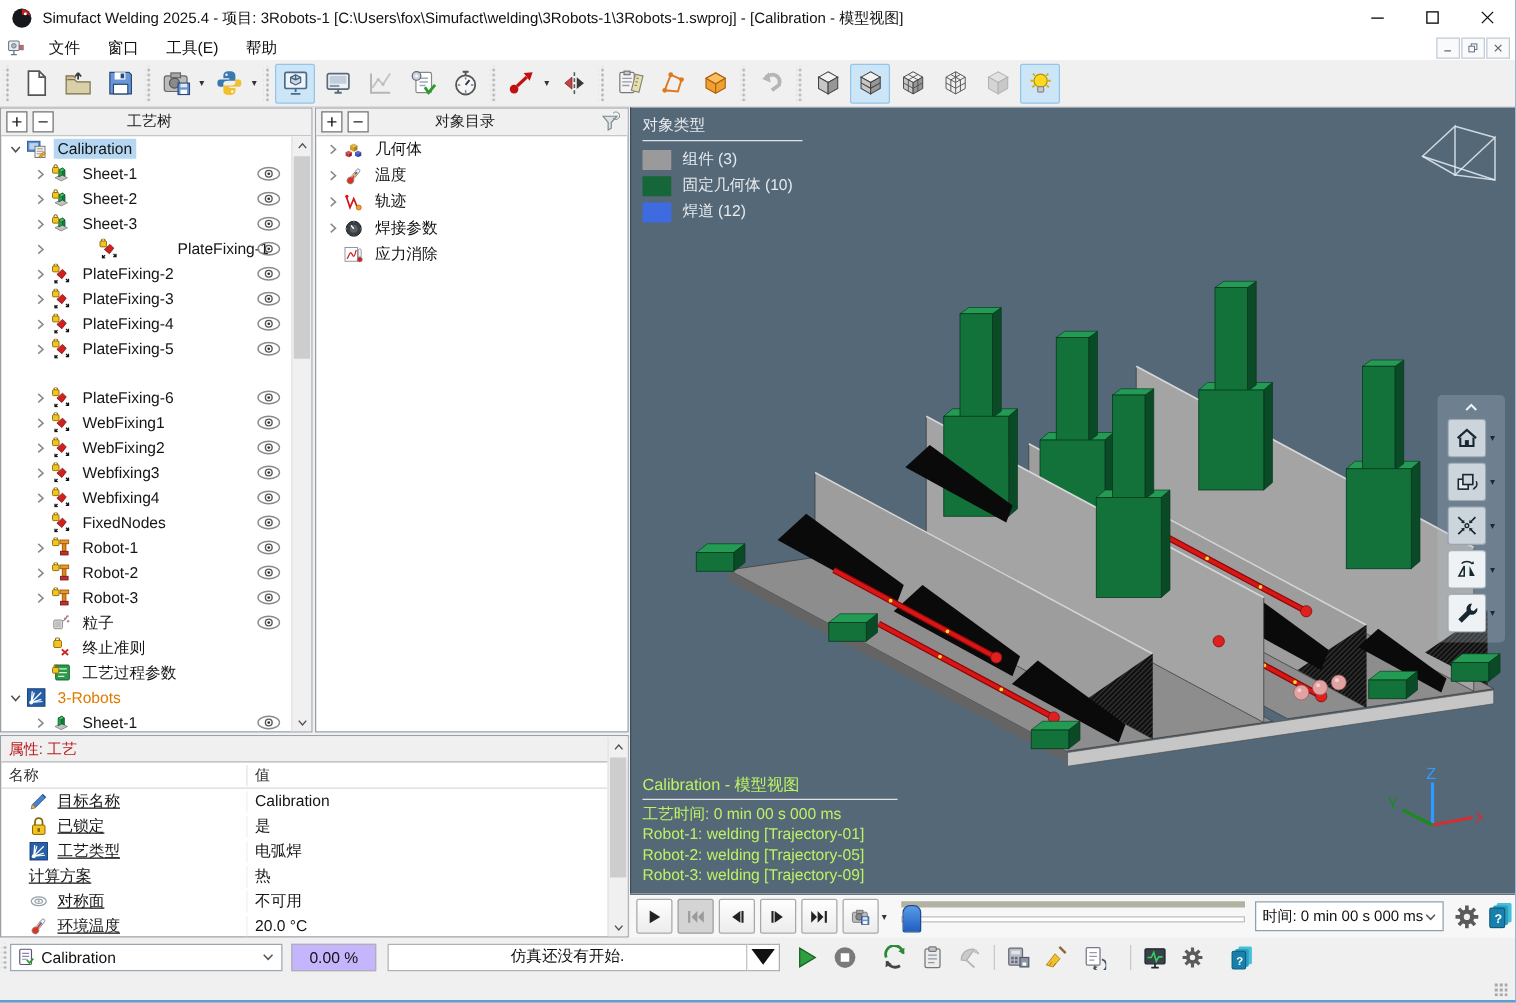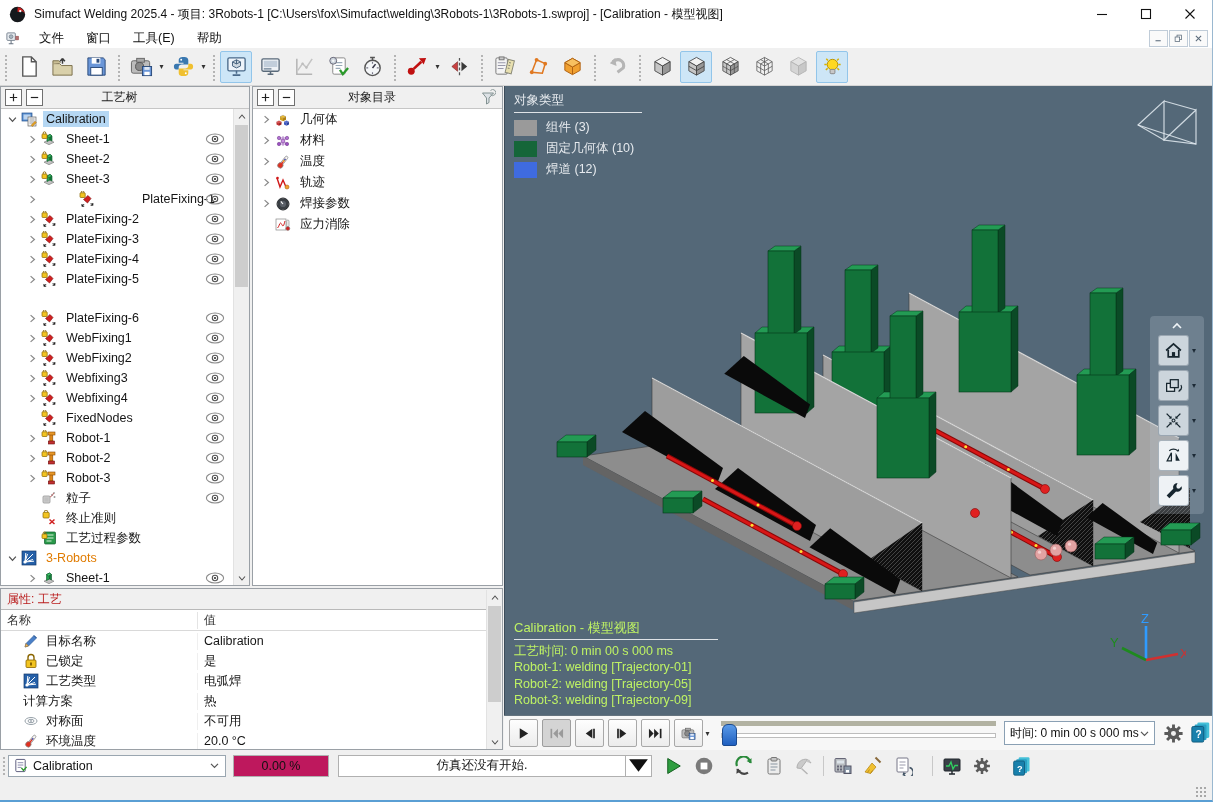--- a/index.html
+++ b/index.html
@@ -51,21 +51,21 @@
   .vs-btn svg{width:8px;height:8px;}
   .vs-down{position:absolute;bottom:0;left:0;right:0;}
   .vs-thumb{position:absolute;left:1px;right:1px;background:#cdcdcd;}
   
   .props-header{height:20px;background:#f0f0f0;border-bottom:1px solid #b9b9b9;display:flex;align-items:center;font-size:12px;color:#b91c1c;padding-left:6px;}
   .props-body{position:absolute;top:21px;left:0;right:16px;bottom:0;overflow:hidden;}
   .props-colhead{height:20px;display:flex;border-bottom:1px solid #d9d9d9;font-size:12px;color:#333;align-items:center;}
   .props-col1{width:197px;padding-left:6px;box-sizing:border-box;border-right:1px solid #e4e4e4;}
   .props-col2{flex:1;padding-left:6px;}
   .prop-row{height:20px;display:flex;align-items:center;font-size:12.5px;color:#151515;}
-  .prop-label{width:197px;display:flex;align-items:center;box-sizing:border-box;padding-left:22px;border-right:1px solid #efefef;}
+  .prop-label{width:197px;display:flex;align-items:center;box-sizing:border-box;padding-left:22px;border-right:1px solid #efefef;text-decoration:underline;}
   .prop-label .picon{width:16px;height:16px;margin-right:7px;}
   .prop-label .picon svg{width:16px;height:16px;}
   .prop-value{flex:1;padding-left:6px;}
   
   .viewport{position:absolute;left:504px;top:86px;width:709px;height:629px;background:#546878;overflow:hidden;border-left:1px solid #3c4c5a;}
   .vp-scene{position:absolute;left:0;top:0;}
   .vp-legend{position:absolute;left:9px;top:6px;color:#e6eaee;font-size:12.5px;}
   .vpl-title{padding-bottom:3px;border-bottom:1px solid #dfe3e7;margin-bottom:4px;width:128px;}
   .vpl-row{display:flex;align-items:center;height:21px;}
   .vpl-swatch{width:23px;height:16px;margin-right:9px;}
@@ -96,21 +96,21 @@
   .pb-gear{width:27px;height:26px;margin-left:5px;display:flex;align-items:center;justify-content:center;}
   .pb-gear svg{width:23px;height:23px;}
   .pb-help{width:24px;height:24px;margin-left:4px;}
   .pb-help svg{width:22px;height:22px;}
   
   .statusbar{position:absolute;left:0;top:751px;width:100%;height:29px;background:#f0f0f0;display:flex;align-items:center;}
   .sb-handle{width:5px;height:22px;margin:0 2px 0 1px;background-image:radial-gradient(circle,#b4b4b4 1px,transparent 1.2px);background-size:4px 4px;background-position:1px 1px;}
   .sb-combo{width:218px;height:22px;background:#fff;border:1px solid #9aa6b0;display:flex;align-items:center;font-size:12.5px;color:#111;padding:0 4px;position:relative;box-sizing:border-box;}
   .sb-combo .sicon{width:15px;height:15px;margin-right:5px;}
   .sb-combo .cchev{position:absolute;right:6px;}
-  .sb-progress{width:96px;height:22px;background:#be185d;border:1px solid #b0b0b0;margin-left:7px;display:flex;align-items:center;justify-content:center;font-size:12.5px;color:#111;box-sizing:border-box;}
+  .sb-progress{width:68px;height:22px;background:#c4b5fd;border:1px solid #b0b0b0;margin-left:7px;display:flex;align-items:center;justify-content:center;font-size:12.5px;color:#111;box-sizing:border-box;}
   .sb-message{width:288px;height:22px;background:#fff;border:1px solid #b0b0b0;margin-left:9px;display:flex;align-items:center;justify-content:center;font-size:12.5px;color:#111;box-sizing:border-box;}
   .sb-msgbtn{width:26px;height:22px;border:1px solid #b0b0b0;border-left:none;background:#fff;display:flex;align-items:center;justify-content:center;box-sizing:border-box;}
   .sb-tools{display:flex;align-items:center;margin-left:9px;}
   .sb-tool{width:26px;height:24px;display:flex;align-items:center;justify-content:center;position:relative;margin-right:4px;}
   .sb-tool svg{width:20px;height:20px;}
   .sb-tool.dd{margin-right:14px;}
   .sb-sep{width:1px;height:20px;background:#c8c8c8;margin:0 6px 0 2px;}
   .bottomstrip{position:absolute;left:0;top:780px;width:100%;height:22px;background:#f0f0f0;}
   .resize-grip{position:absolute;right:6px;bottom:5px;width:11px;height:11px;
     background-image:radial-gradient(circle,#a8a8a8 1.2px,transparent 1.4px);background-size:4px 4px;}
@@ -1007,38 +1007,20 @@
               <path d="M11 4.7v3.1L8 9.3V6.2z" fill="#b08010"></path>
               <path d="M1.5 10l2.5-1.2L6.5 10 4 11.2z" fill="#e05050" stroke="#933" stroke-width=".3"></path>
               <path d="M1.5 10v2.6L4 13.8v-2.6z" fill="#c03030"></path>
               <path d="M6.5 10v2.6L4 13.8v-2.6z" fill="#9a2020"></path>
               <path d="M9 10l2.5-1.2L14 10l-2.5 1.2z" fill="#5070e0" stroke="#336" stroke-width=".3"></path>
               <path d="M9 10v2.6l2.5 1.2v-2.6z" fill="#3a55c0"></path>
               <path d="M14 10v2.6l-2.5 1.2v-2.6z" fill="#2840a0"></path>
             </svg>
           </span>
           <span class="tlabel">几何体</span>
-        </div>
-        <div class="tree-row" style="padding-left: 4px; height: 21px;">
-          <span class="chev">
-            <svg viewBox="0 0 8 8">
-              <path d="M2.3 1l3.4 3-3.4 3" fill="none" stroke="#8a8a8a" stroke-width="1.1"></path>
-            </svg>
-          </span>
-          <span class="ticon">
-            <svg viewBox="0 0 16 16">
-              <path d="M4 5l8 6M12 5L4 11M8 3v10M4 5l8 0M4 11h8" stroke="#9a5ab8" stroke-width=".7"></path>
-              <circle cx="4" cy="5" r="1.7" fill="#b070d0" stroke="#6a3088" stroke-width=".5"></circle>
-              <circle cx="12" cy="5" r="1.7" fill="#b070d0" stroke="#6a3088" stroke-width=".5"></circle>
-              <circle cx="4" cy="11" r="1.7" fill="#9a50c0" stroke="#6a3088" stroke-width=".5"></circle>
-              <circle cx="12" cy="11" r="1.7" fill="#9a50c0" stroke="#6a3088" stroke-width=".5"></circle>
-              <circle cx="8" cy="8" r="1.9" fill="#c890e0" stroke="#6a3088" stroke-width=".5"></circle>
-            </svg>
-          </span>
-          <span class="tlabel">材料</span>
         </div>
         <div class="tree-row" style="padding-left: 4px; height: 21px;">
           <span class="chev">
             <svg viewBox="0 0 8 8">
               <path d="M2.3 1l3.4 3-3.4 3" fill="none" stroke="#8a8a8a" stroke-width="1.1"></path>
             </svg>
           </span>
           <span class="ticon">
             <svg viewBox="0 0 16 16">
               <g transform="rotate(38 8 8)">

